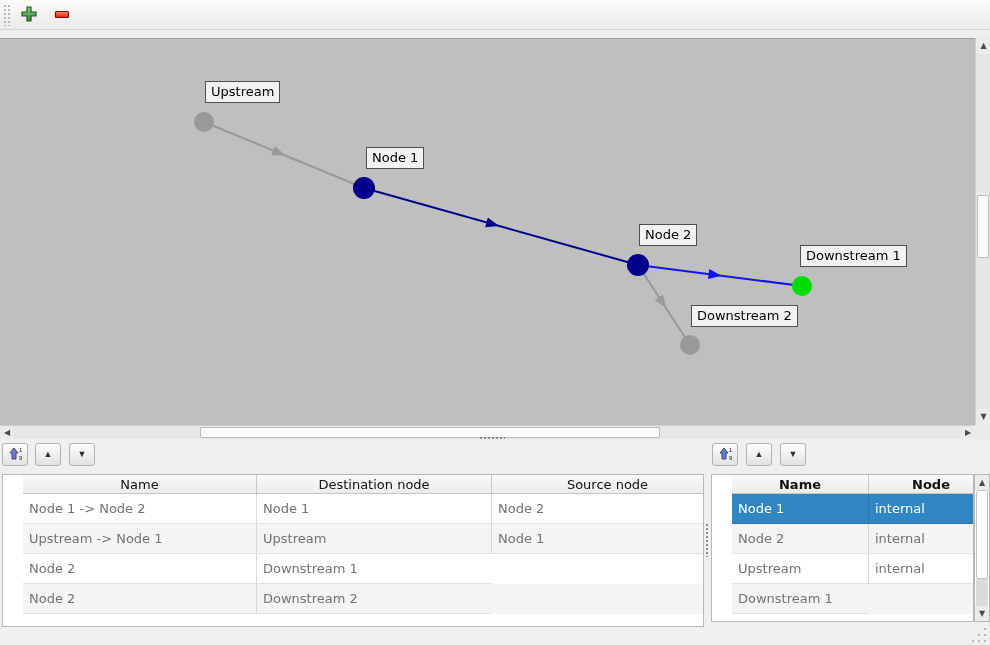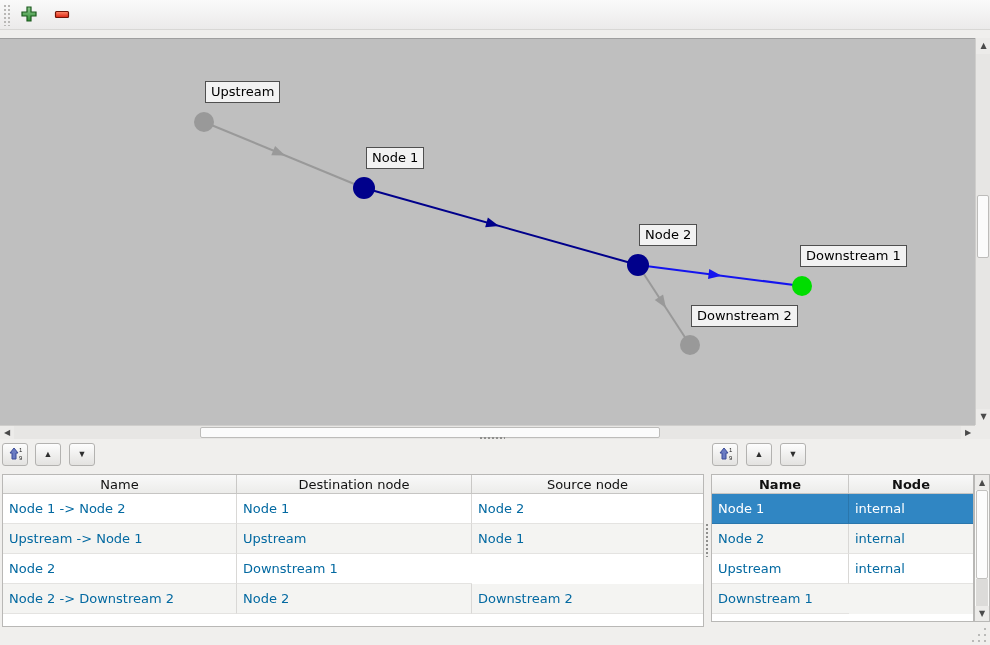--- a/index.html
+++ b/index.html
@@ -82,39 +82,39 @@
     position:absolute;top:443px;width:26px;height:23px;
     border:1px solid #b3b2b0;border-radius:3px;
     background:linear-gradient(#fdfdfd,#e3e2e0);
     display:flex;align-items:center;justify-content:center;
     padding:0;cursor:pointer;box-sizing:border-box;
   }
   .sq-btn .tri{font-size:9px;color:#2e2e2e;line-height:1;}
   
   .table-frame{
     position:absolute;top:474px;background:#fff;
-    border:1px solid #b9b8b6;box-sizing:border-box;overflow:hidden;
+    border:1px solid #b9b8b6;box-sizing:border-box;overflow:hidden;padding-left:20px;
   }
   .edges-frame{left:2px;width:702px;height:153px;}
   .nodes-frame{left:711px;width:263px;height:148px;}
   .t-head{display:grid;height:18px;background:linear-gradient(#f9f9f9,#ececea);
     border-bottom:1px solid #c6c5c3;}
   .t-head .hcell{
     display:flex;align-items:center;justify-content:center;
     border-right:1px solid #c9c8c6;font-size:13px;line-height:1;box-sizing:border-box;
     overflow:hidden;white-space:nowrap;
   }
   .t-head .hcell:last-child{border-right:none;}
   .nodes-frame .t-head .hcell{font-weight:bold;}
   .t-row{display:grid;height:30px;background:#fff;cursor:default;}
   .t-row.alt{background:#f4f4f2;}
   .t-row .cell{
     display:flex;align-items:center;padding-left:6px;
     border-right:1px solid #d9d8d6;border-bottom:1px solid #e4e3e1;
-    box-sizing:border-box;overflow:hidden;white-space:nowrap;font-size:13px;color:#0369a1;
+    box-sizing:border-box;overflow:hidden;white-space:nowrap;font-size:13px;color:#737373;
   }
   .t-row .cell:last-child{border-right:none;}
   .t-row.selected{background:#3086c3;}
   .t-row.selected .cell{color:#fff;border-right-color:#2a76ac;border-bottom-color:#2a76ac;}
   .edges-frame .t-head,.edges-frame .t-row{grid-template-columns:234px 235px 231px;}
   .nodes-frame .t-head,.nodes-frame .t-row{grid-template-columns:137px 124px;}
   
   .nodes-vscroll{
     position:absolute;left:974px;top:474px;width:16px;height:148px;
     background:#fafaf8;border:1px solid #b9b8b6;box-sizing:border-box;
@@ -256,21 +256,20 @@
       <div class="t-row alt">
         <div class="cell">Upstream -&gt; Node 1</div>
         <div class="cell">Upstream</div>
         <div class="cell">Node 1</div>
       </div>
       <div class="t-row">
         <div class="cell">Node 2</div>
         <div class="cell">Downstream 1</div>
       </div>
       <div class="t-row alt">
-        <div class="cell">Node 2 -&gt; Downstream 2</div>
         <div class="cell">Node 2</div>
         <div class="cell">Downstream 2</div>
       </div>
     </div>
 </div>
 
 <div class="table-frame nodes-frame" id="nodes-table">
   <div class="t-head">
       <div class="hcell">Name</div>
       <div class="hcell">Node</div>

